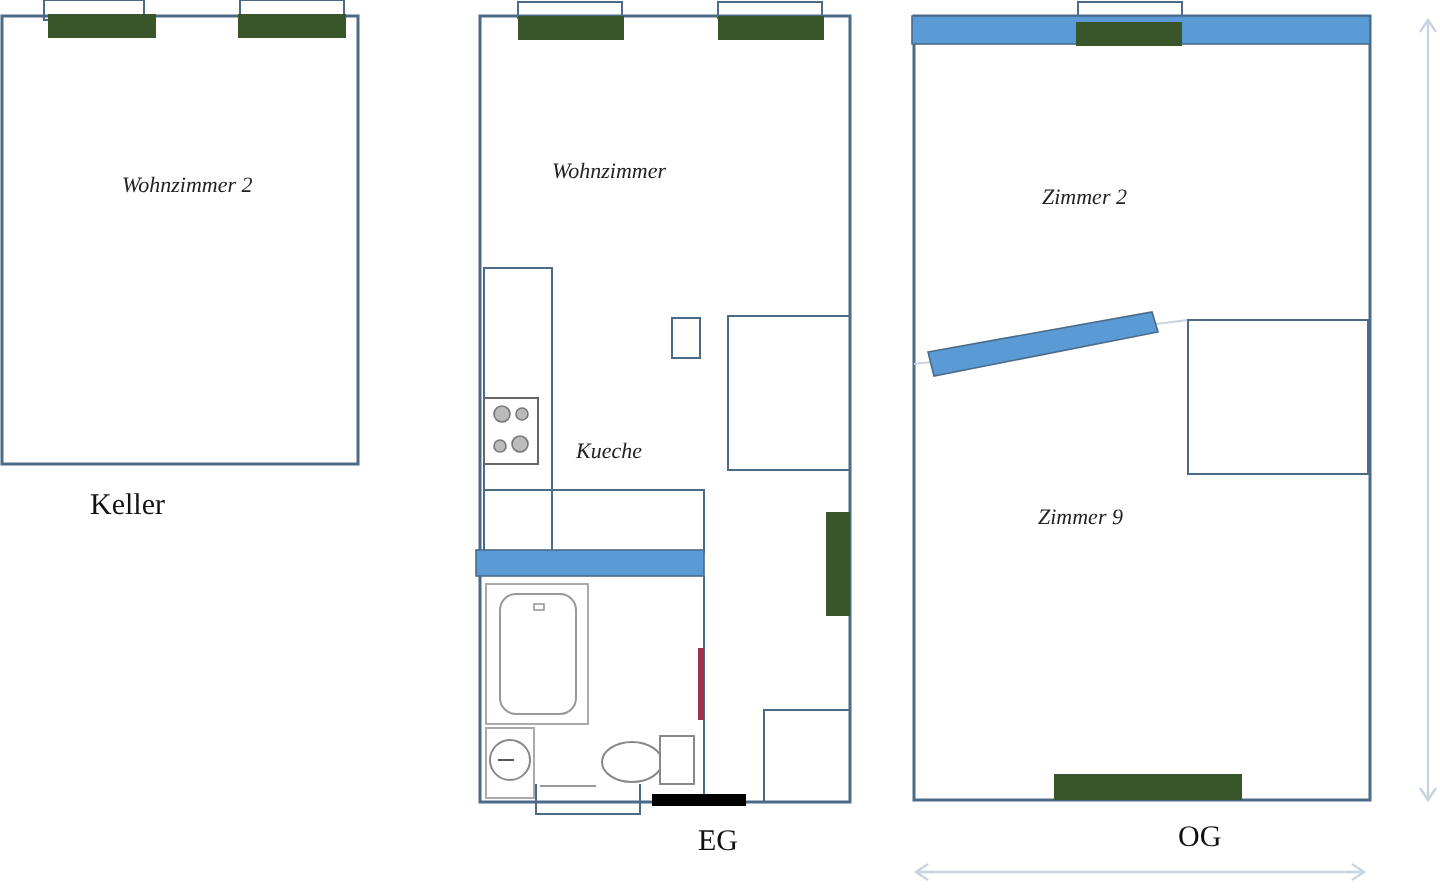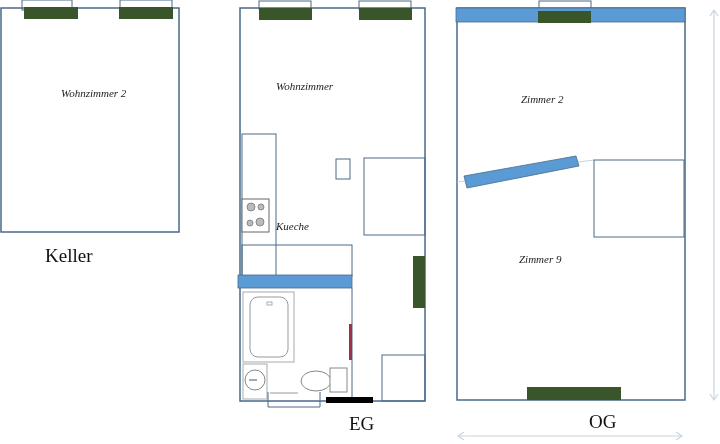--- a/index.html
+++ b/index.html
@@ -1,20 +1,20 @@
 <!DOCTYPE html>
 <html><head>
 <meta charset="utf-8">
 <style>
   html, body { margin: 0; padding: 0; background: #ffffff; }
   body { width: 720px; height: 444px; position: relative; overflow: hidden; font-family: "Liberation Sans", sans-serif; }
   svg { position: absolute; left: 0; top: 0; }
   .lbl { position: absolute; font-family: Liberation Serif, serif; color: #222; white-space: nowrap; }
   .room { font-style: italic; font-size: 11px; }
-  .floor { font-size: 19px; color: #111; }
+  .floor { font-size: 15px; color: #111; }
 </style>
 </head>
 <body>
 
 <svg width="720" height="444" viewBox="0 0 720 444">
 
   <g>
     <rect x="1" y="8" width="178" height="224" fill="none" stroke="#4a6a88" stroke-width="1.5"></rect>
     <rect x="22" y="0" width="50" height="10" fill="none" stroke="#4a6a88" stroke-width="1"></rect>
     <rect x="24" y="7" width="54" height="12" fill="#38562a"></rect>
@@ -99,18 +99,18 @@
       <polyline points="710,16 714,10 718,16"></polyline>
       <polyline points="710,394 714,400 718,394"></polyline>
     </g>
   </g>
 </svg>
 
 <div class="lbl room" style="left:61px; top:87px;">Wohnzimmer 2</div>
 <div class="lbl floor" style="left:45px; top:245px;">Keller</div>
 
 <div class="lbl room" style="left:276px; top:80px;">Wohnzimmer</div>
-<div class="lbl room" style="left:276px; top:220px;">Kueche</div>
+<div class="lbl room" style="left:288px; top:220px;">Kueche</div>
 <div class="lbl floor" style="left:329px; top:413px;margin-left:20px;">EG</div>
 
 <div class="lbl room" style="left:521px; top:93px;">Zimmer 2</div>
 <div class="lbl room" style="left:519px; top:253px;">Zimmer 9</div>
 <div class="lbl floor" style="left:589px; top:411px;">OG</div>
 
 </body></html>

